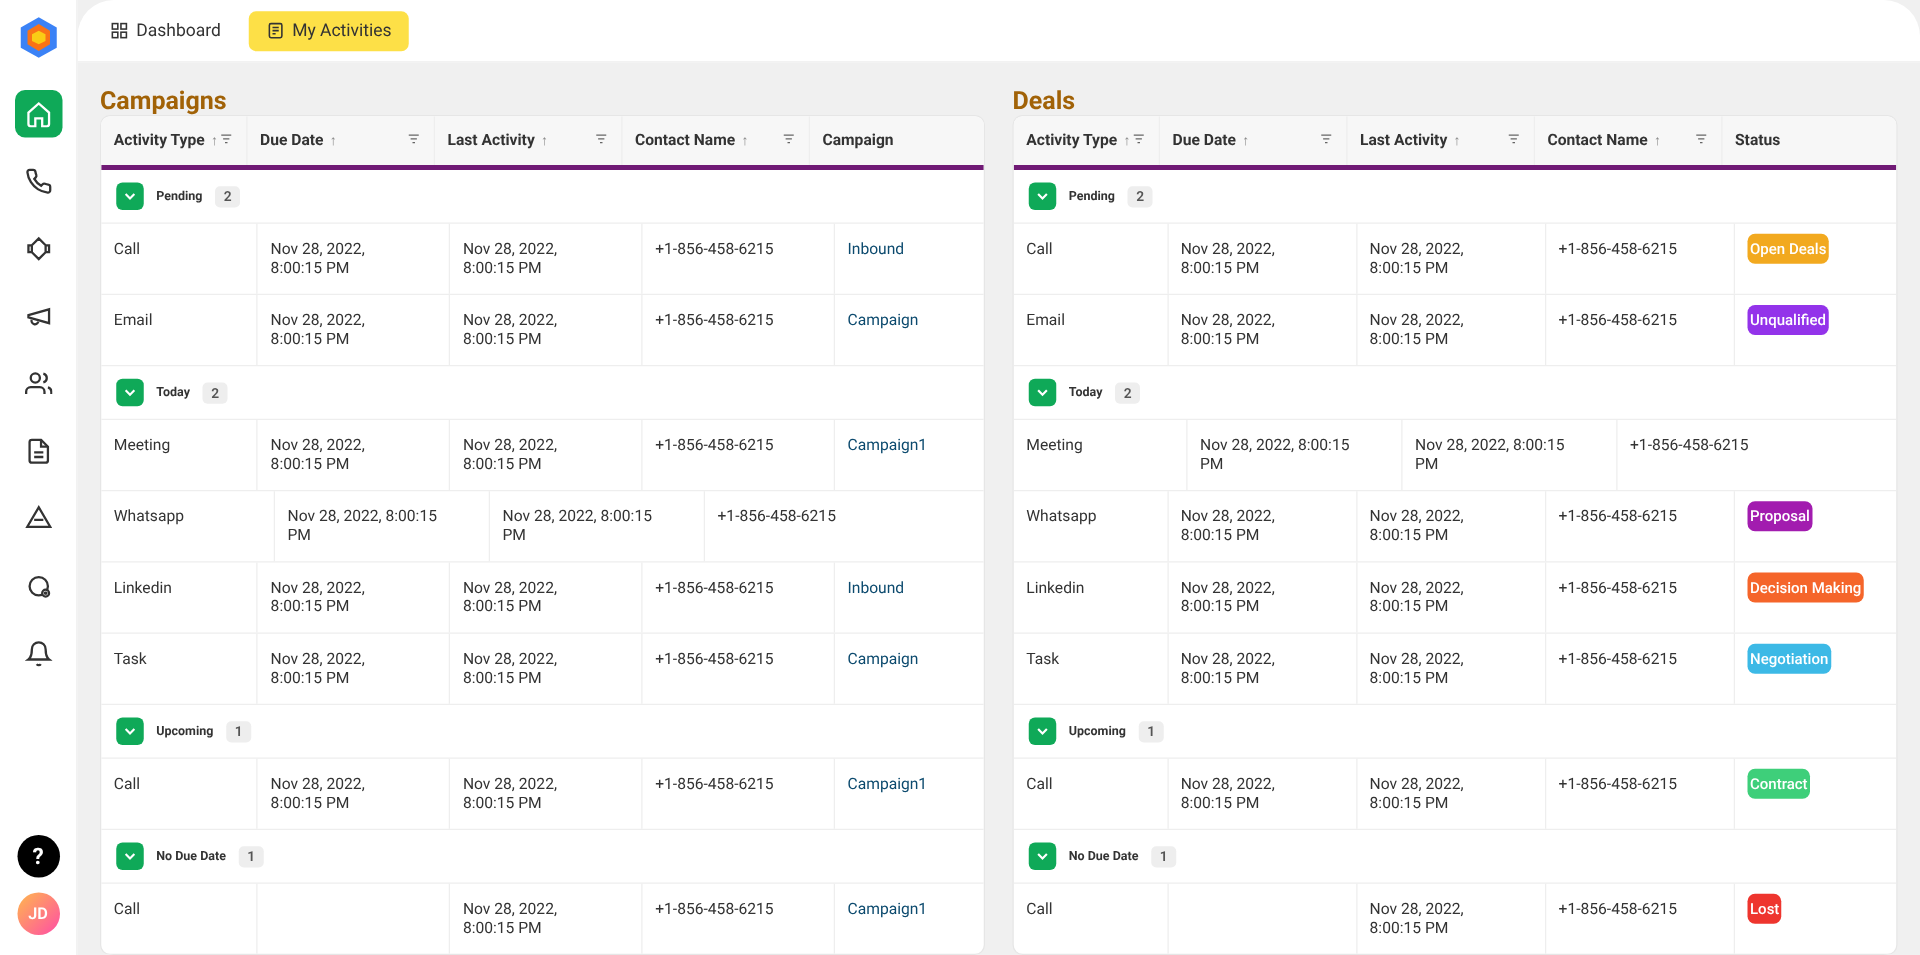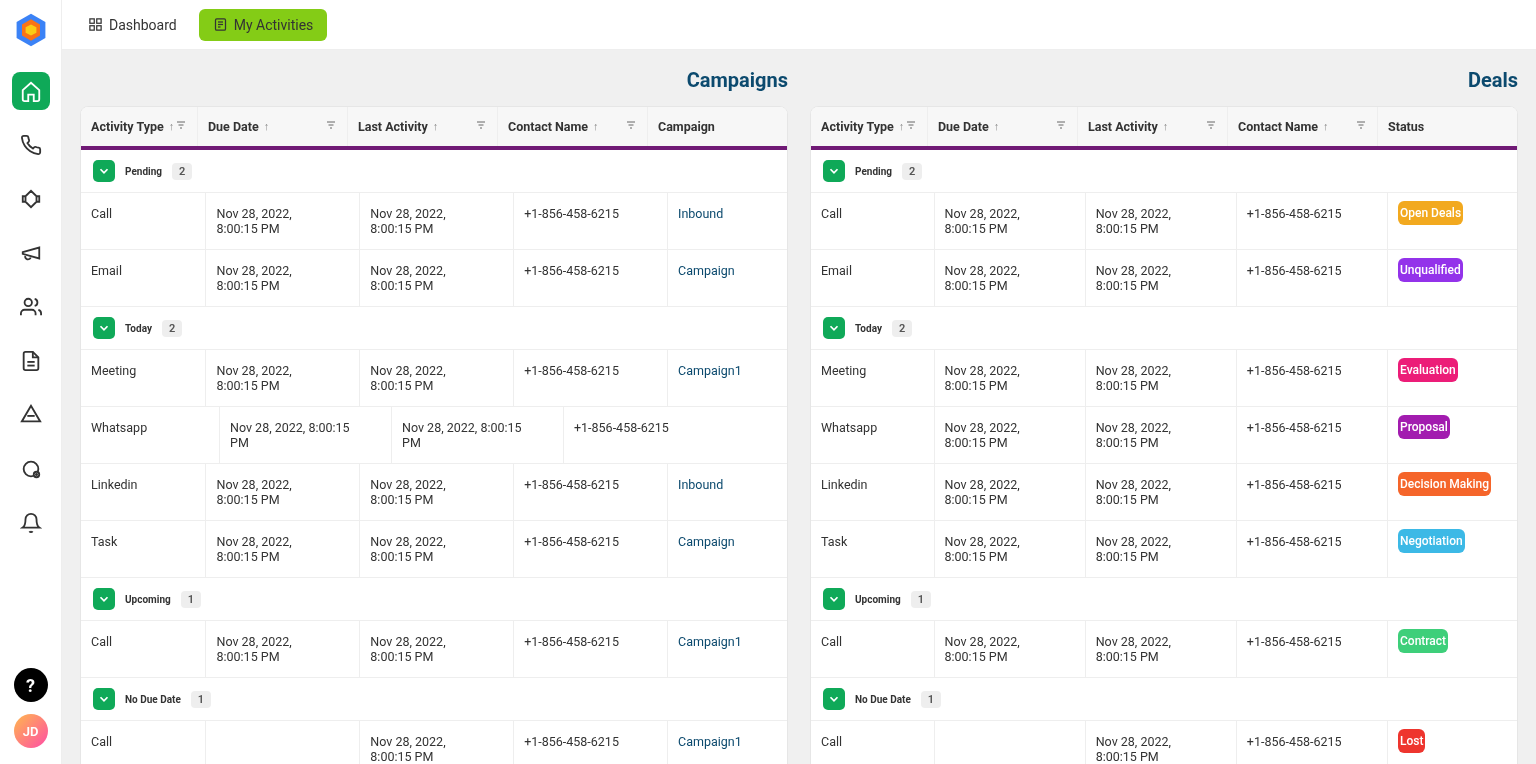--- a/index.html
+++ b/index.html
@@ -6,28 +6,28 @@
 body { font-family: -apple-system, BlinkMacSystemFont, "Segoe UI", Roboto, sans-serif; background: #f0f0f0; color: #333; font-size: 13px; }
 .app { display: flex; height: 764px; width: 1536px; overflow: hidden; }
 .sidebar { width: 62px; background: #fff; display: flex; flex-direction: column; align-items: center; padding-top: 12px; gap: 16px; border-right: 1px solid #eee; position: relative; }
 .logo { width: 36px; height: 36px; display: flex; align-items: center; justify-content: center; margin-bottom: 8px; }
 .nav-item { width: 38px; height: 38px; display: flex; align-items: center; justify-content: center; border-radius: 8px; cursor: pointer; color: #333; }
 .nav-item.active { background: #0fa958; color: #fff; }
 .nav-item svg { width: 22px; height: 22px; }
 .sidebar-bottom { position: absolute; bottom: 16px; display: flex; flex-direction: column; align-items: center; gap: 12px; }
 .help-btn { width: 34px; height: 34px; border-radius: 50%; background: #000; color: #fff; display: flex; align-items: center; justify-content: center; font-weight: bold; font-size: 18px; cursor: pointer; }
 .avatar { width: 34px; height: 34px; border-radius: 50%; background: linear-gradient(135deg, #ffb84d, #ff4da6); color: #fff; display: flex; align-items: center; justify-content: center; font-weight: 600; font-size: 13px; }
-.main { flex: 1; display: flex; flex-direction: column; overflow: hidden; }
+.main { flex: 1; display: flex; flex-direction: column; overflow: hidden; border-radius: 29px; }
 .topbar { background: #fff; height: 50px; display: flex; align-items: center; padding: 0 12px; gap: 8px; border-bottom: 1px solid #eee; }
 .tab { display: flex; align-items: center; gap: 6px; padding: 8px 14px; border-radius: 6px; cursor: pointer; font-size: 14px; color: #333; }
-.tab.active { background: #84cc16; }
+.tab.active { background: #fde047; }
 .tab svg { width: 15px; height: 15px; }
 .content { flex: 1; padding: 18px; display: flex; gap: 22px; overflow: auto; }
 .panel { flex: 1; min-width: 0; }
-.panel-title { font-size: 20px; font-weight: 700; margin-bottom: 14px; color: #0c4a6e; text-align: right; }
+.panel-title { font-size: 20px; font-weight: 700; color: #a16207; }
 .table { background: #fff; border-radius: 8px; overflow: hidden; border: 1px solid #e6e6e6; }
 .thead { display: flex; background: #f7f7f7; border-bottom: 4px solid #701a75; }
 .th { padding: 12px 10px; font-weight: 700; font-size: 12.5px; display: flex; align-items: center; gap: 5px; position: relative; }
 .th .sort-icon { color: #888; font-size: 11px; }
 .th .filter-icon { position: absolute; right: 10px; color: #666; }
 .col-activity { width: 116px; }
 .col-due { width: 150px; }
 .col-last { width: 150px; }
 .col-contact { width: 150px; }
 .col-campaign { flex: 1; min-width: 120px; }
@@ -354,21 +354,20 @@
                   </svg>
                 </div>
                 <span class="section-label">Today</span>
                 <span class="count-badge">2</span>
               </div>
               <div class="data-row">
                 <div class="td col-activity">Meeting</div>
                 <div class="td col-due border-l">Nov 28, 2022, 8:00:15 PM</div>
                 <div class="td col-last border-l">Nov 28, 2022, 8:00:15 PM</div>
                 <div class="td col-contact border-l">+1-856-458-6215</div>
-                <div class="td col-status status-cell border-l"><span class="status-pill" style="background:#ec1d78">Evaluation</span></div>
               </div>
               <div class="data-row">
                 <div class="td col-activity">Whatsapp</div>
                 <div class="td col-due border-l">Nov 28, 2022, 8:00:15 PM</div>
                 <div class="td col-last border-l">Nov 28, 2022, 8:00:15 PM</div>
                 <div class="td col-contact border-l">+1-856-458-6215</div>
                 <div class="td col-status status-cell border-l"><span class="status-pill" style="background:#a21caf">Proposal</span></div>
               </div>
               <div class="data-row">
                 <div class="td col-activity">Linkedin</div>

